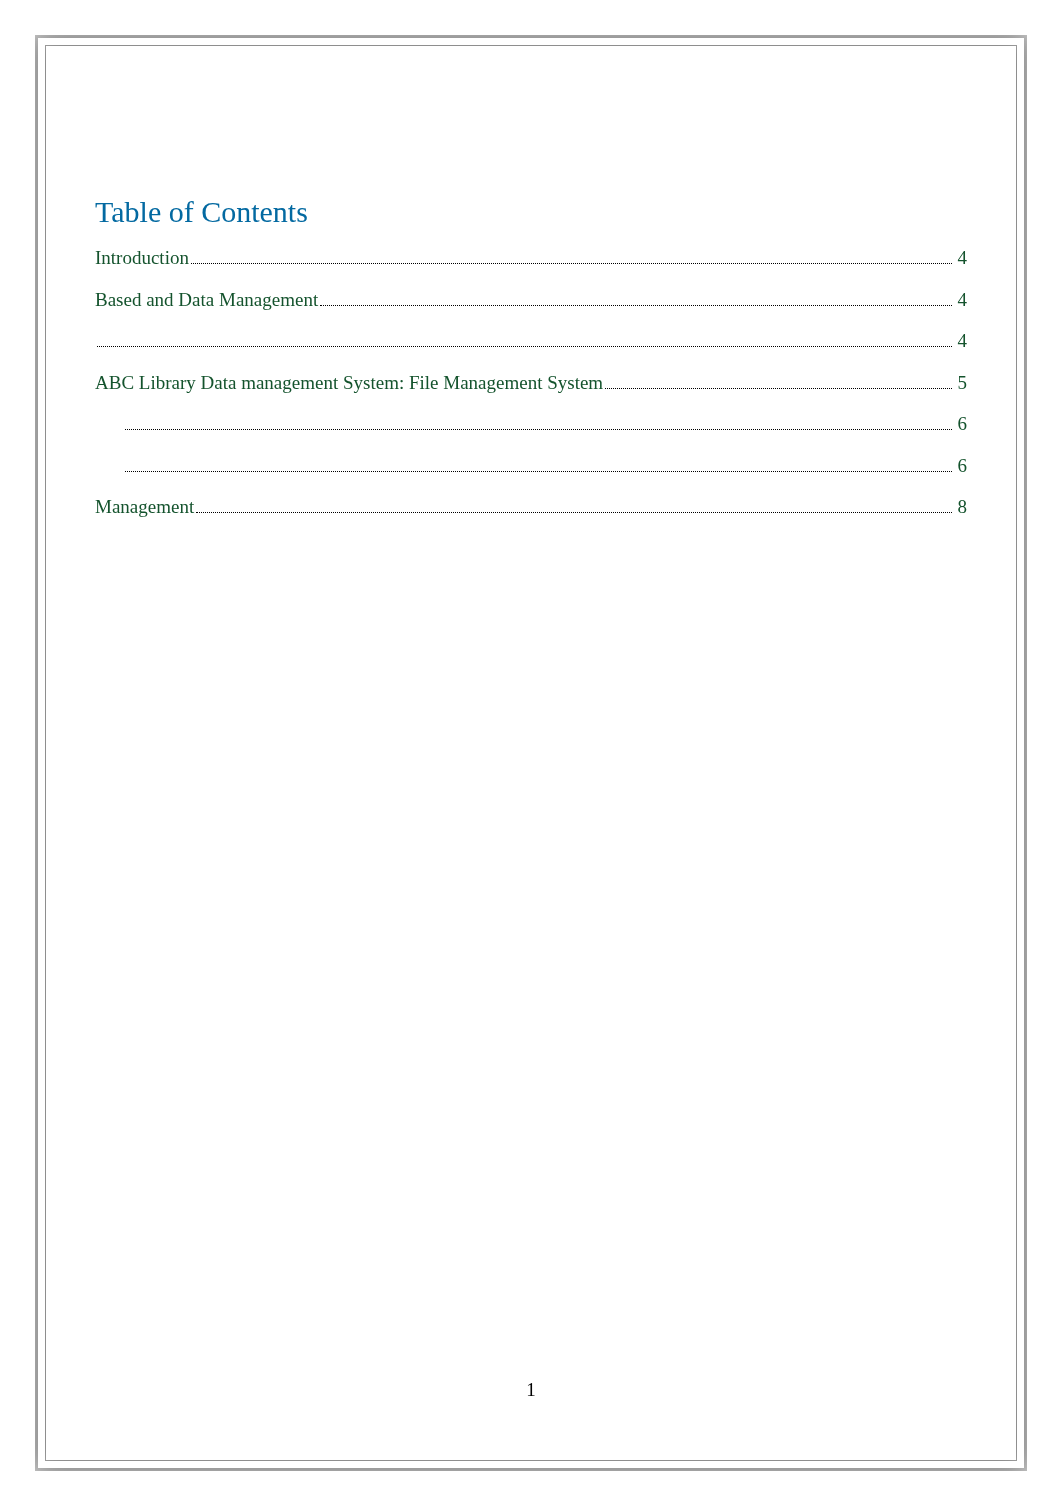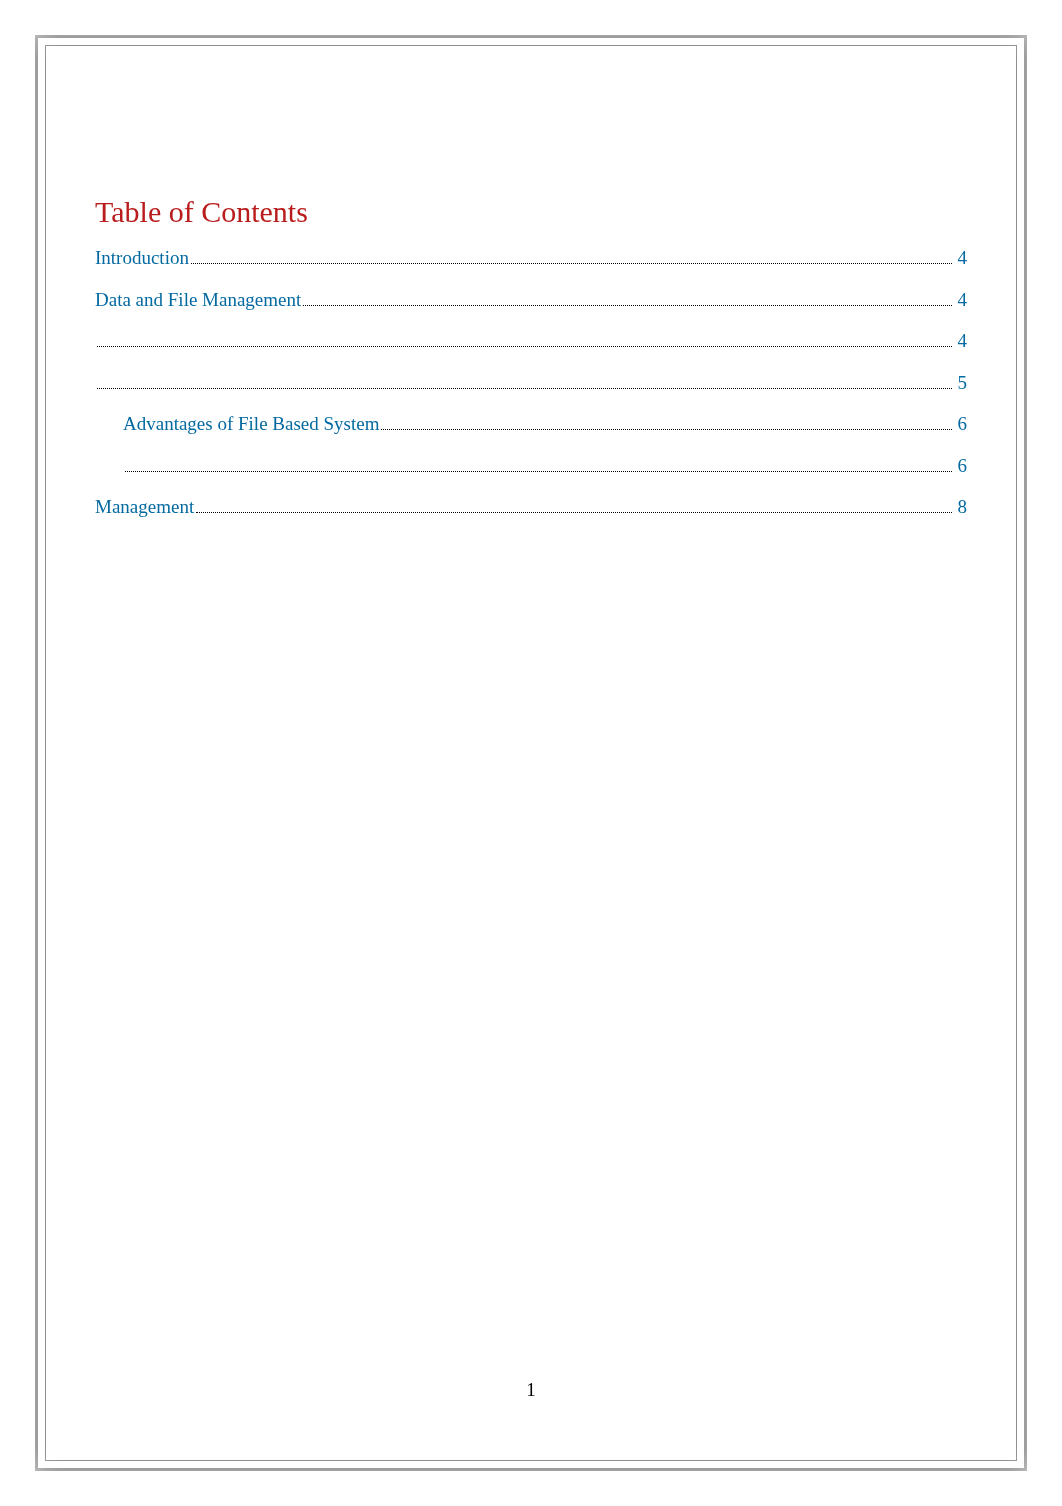--- a/index.html
+++ b/index.html
@@ -40,30 +40,30 @@
       border: 1.5px solid #808080;
     }
     .content {
       position: absolute;
       top: 65px;
       left: 95px;
       right: 95px;
       bottom: 65px;
     }
     .toc-title {
-      color: #b91c1c;
+      color: #0369a1;
       font-size: 30px;
       font-weight: normal;
       margin-top: 130px;
       margin-bottom: 15px;
     }
     .toc-list {
       list-style: none;
       font-size: 19px;
-      color: #0369a1;
+      color: #14532d;
     }
     .toc-item {
       display: flex;
       align-items: baseline;
       margin-bottom: 13px;
       line-height: 1.5;
     }
     .toc-item.indent {
       padding-left: 28px;
     }
@@ -108,34 +108,34 @@
   <div class="content">
     <h1 class="toc-title">Table of Contents</h1>
 
     <ul class="toc-list">
       <li class="toc-item">
         <span class="toc-label">Introduction</span>
         <span class="toc-leader"></span>
         <span class="toc-page">4</span>
       </li>
       <li class="toc-item">
-        <span class="toc-label">Data and File Management</span>
+        <span class="toc-label">Based and Data Management</span>
         <span class="toc-leader"></span>
         <span class="toc-page">4</span>
       </li>
       <li class="toc-item">
         <span class="toc-leader"></span>
         <span class="toc-page">4</span>
       </li>
       <li class="toc-item">
+        <span class="toc-label">ABC Library Data management System: File Management System</span>
         <span class="toc-leader"></span>
         <span class="toc-page">5</span>
       </li>
       <li class="toc-item indent">
-        <span class="toc-label">Advantages of File Based System</span>
         <span class="toc-leader"></span>
         <span class="toc-page">6</span>
       </li>
       <li class="toc-item indent">
         <span class="toc-leader"></span>
         <span class="toc-page">6</span>
       </li>
       <li class="toc-item">
         <span class="toc-label">Management</span>
         <span class="toc-leader"></span>

